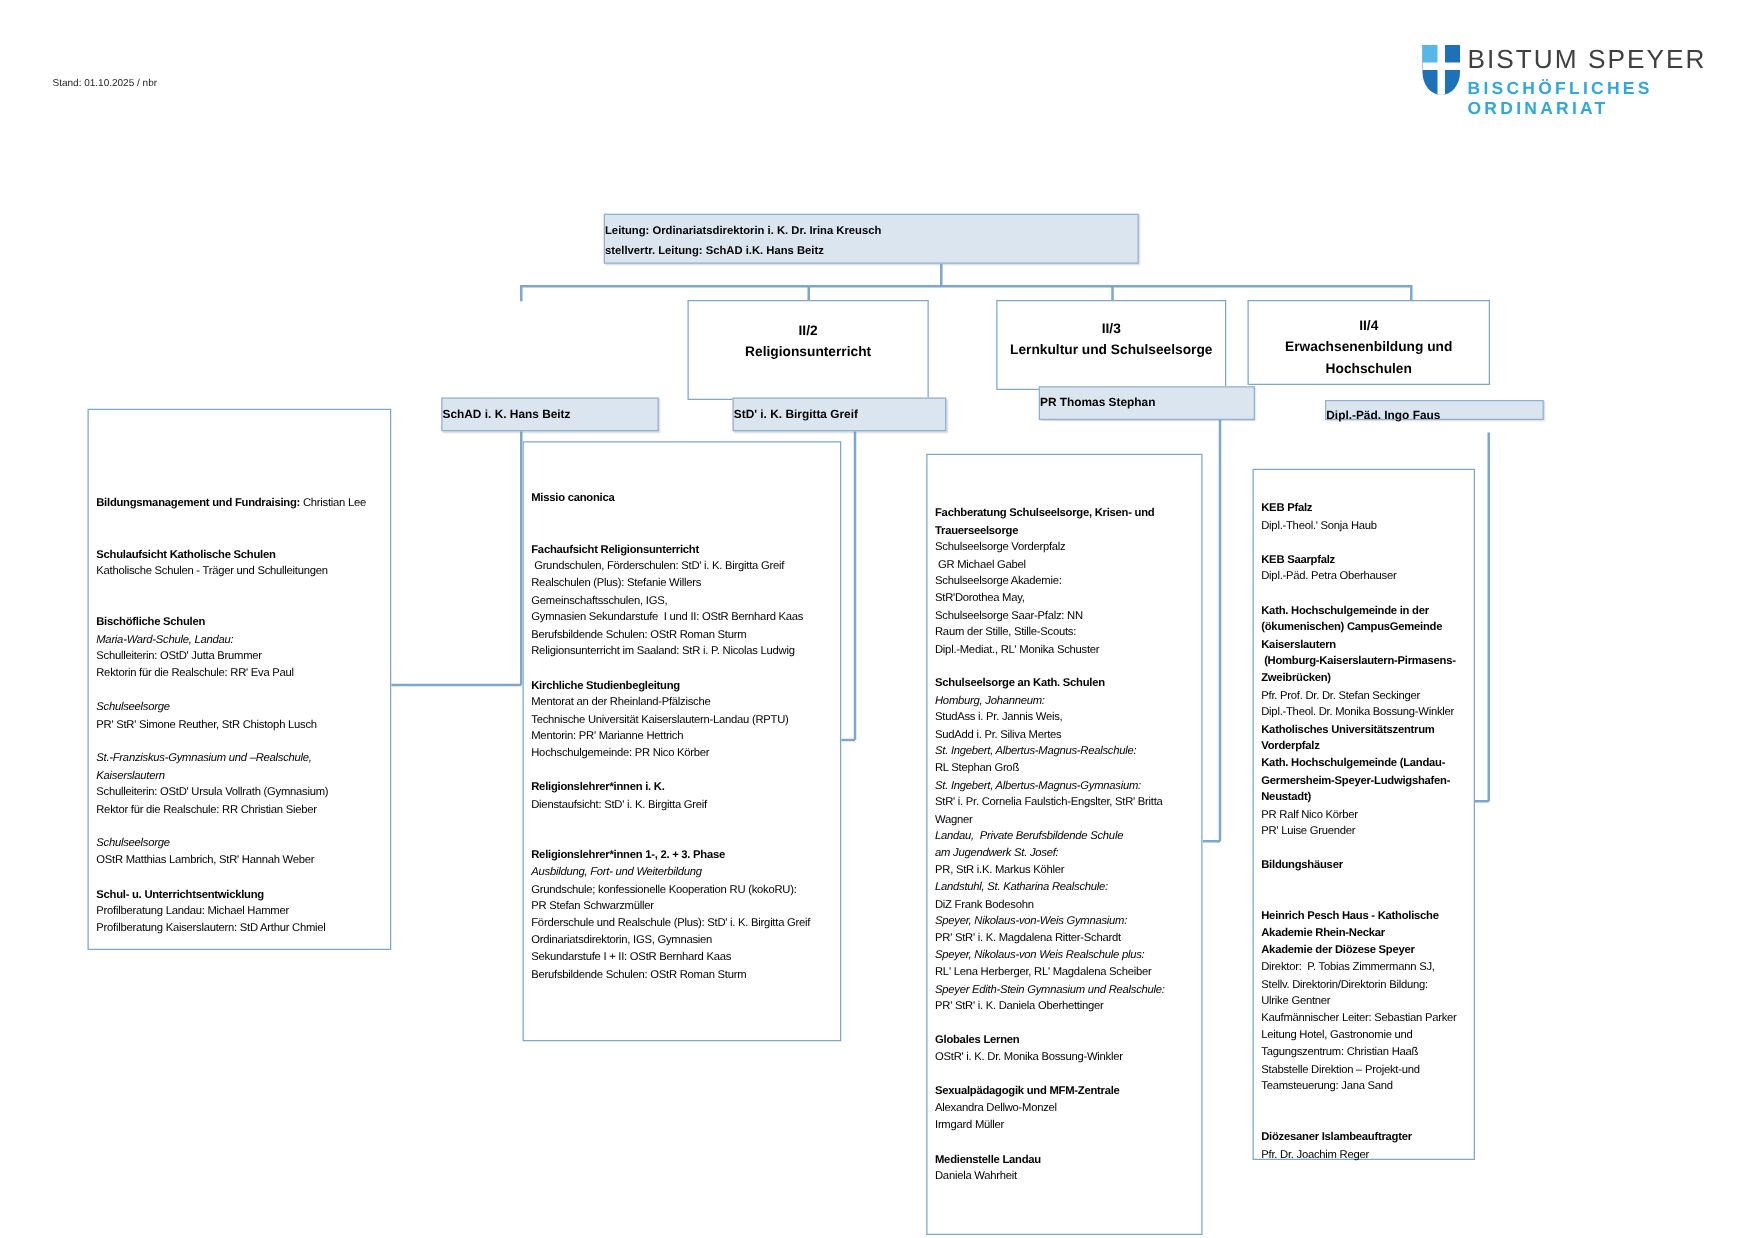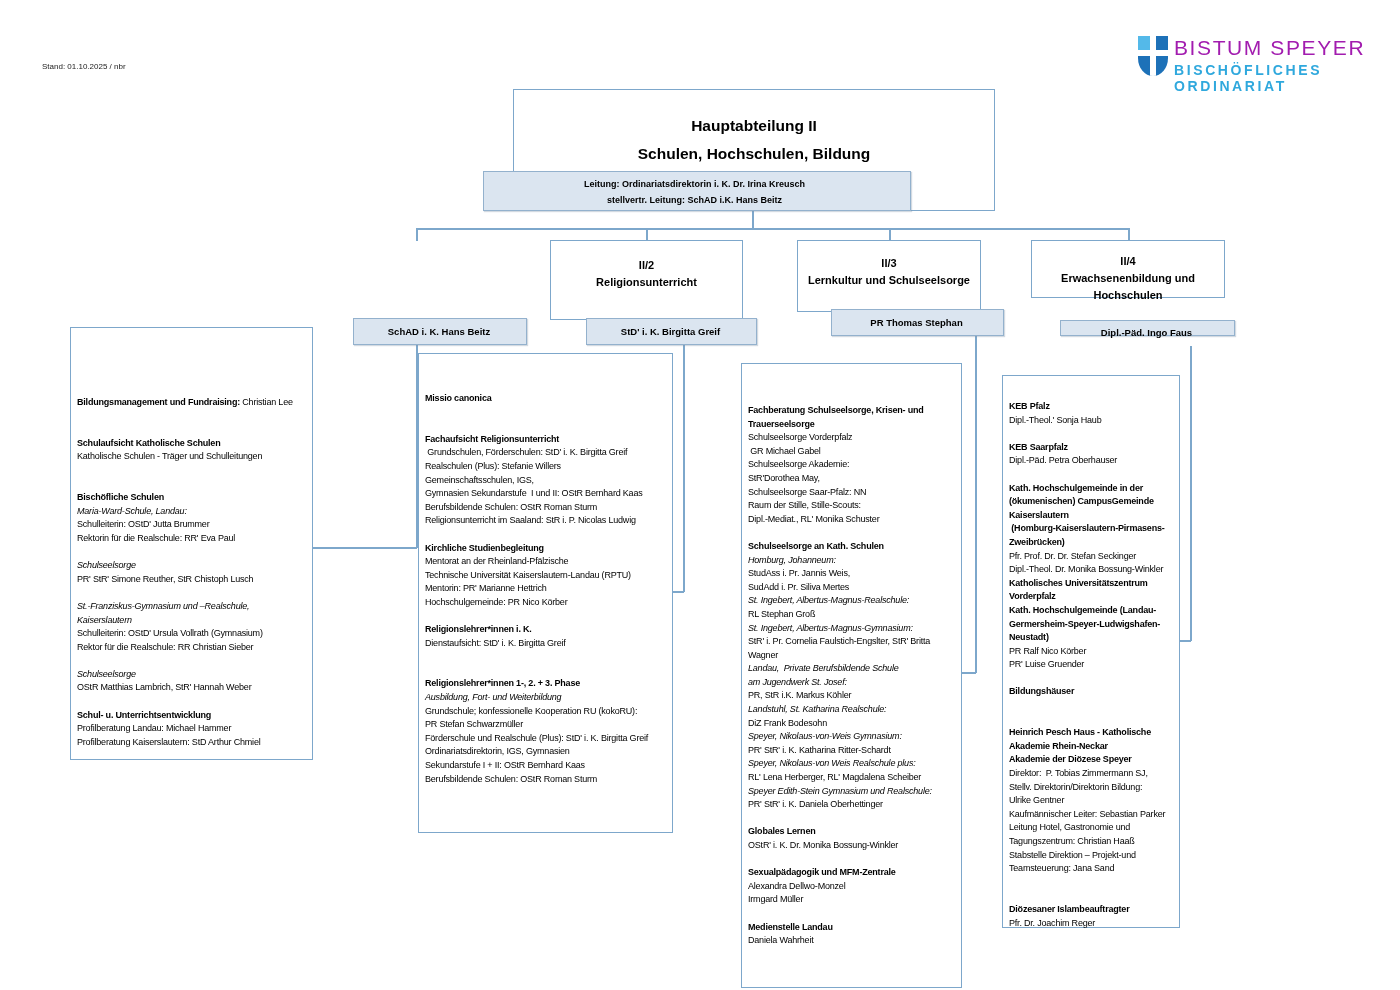--- a/index.html
+++ b/index.html
@@ -2,35 +2,35 @@
 <html><head>
 <meta charset="utf-8">
 <style>
   html,body{margin:0;padding:0;background:#ffffff;}
   body{font-family:"Liberation Sans",sans-serif;color:#000;}
   #canvas{position:relative;width:1400px;height:990px;background:#fff;overflow:hidden;}
 
   
   .box{position:absolute;background:#fff;border:1.5px solid #7da7cb;box-sizing:border-box;}
   .bar{position:absolute;background:#dbe5f0;border:1px solid #93b1cd;box-sizing:border-box;
-       box-shadow:1px 1px 1px rgba(130,150,170,.35);text-align:center;font-weight:bold;}
+       box-shadow:1px 1px 1px rgba(130,150,170,.35);text-align:left;font-weight:bold;}
   .vline,.hline{position:absolute;background:#7da7cb;}
   .vline{width:1.5px;}
   .hline{height:1.5px;}
 
   
   #stand{position:absolute;left:42px;top:62px;font-size:8px;color:#222;}
   #logo{position:absolute;left:1138px;top:36px;display:flex;align-items:flex-start;}
   #shield{position:relative;width:30px;height:40px;background:#1d71b8;
           border-radius:0 0 15px 15px / 0 0 18px 18px;overflow:hidden;flex:0 0 auto;}
   #shield .quad{position:absolute;left:0;top:0;width:15px;height:17px;background:#54b9e9;}
   #shield .cross-v{position:absolute;left:12px;top:0;width:6px;height:40px;background:#fff;}
   #shield .cross-h{position:absolute;left:0;top:14px;width:30px;height:6px;background:#fff;}
   #logo-text{margin-left:6px;}
-  #logo-title{font-size:21px;letter-spacing:1.6px;color:#a21caf;line-height:24px;}
+  #logo-title{font-size:21px;letter-spacing:1.6px;color:#404040;line-height:24px;}
   #logo-subtitle{font-size:14px;font-weight:bold;letter-spacing:2.6px;color:#2fa8dd;margin-top:2px;}
 
   
   #root-box{left:513px;top:89px;width:482px;height:122px;text-align:center;padding-top:22px;}
   #root-box .t{font-size:15.5px;font-weight:bold;line-height:28px;}
   #root-bar{left:483px;top:171px;width:428px;height:40px;font-size:9px;line-height:16px;
             padding:4px 5px 0 0;}
 
   
   .dept{text-align:center;padding-top:16px;}
@@ -73,44 +73,40 @@
 
   <div class="vline" style="left:416px;top:345px;height:203px;"></div>
   <div class="hline" style="left:313px;top:547px;width:104px;"></div>
   <div class="vline" style="left:683px;top:345px;height:247px;"></div>
   <div class="hline" style="left:673px;top:591px;width:11px;"></div>
   <div class="vline" style="left:975px;top:336px;height:337px;"></div>
   <div class="hline" style="left:962px;top:672px;width:14px;"></div>
   <div class="vline" style="left:1190px;top:346px;height:295px;"></div>
   <div class="hline" style="left:1180px;top:640px;width:11px;"></div>
 
-  <div class="box" id="root-box">
-    <div class="t">Hauptabteilung II</div>
-    <div class="t">Schulen, Hochschulen, Bildung</div>
-  </div>
   <div class="bar" id="root-bar">
     <div>Leitung: Ordinariatsdirektorin i. K. Dr. Irina Kreusch</div>
     <div>stellvertr. Leitung: SchAD i.K. Hans Beitz</div>
   </div>
 
   <div class="bar dept-bar" style="left:353px;top:318px;width:174px;height:27px;">SchAD i. K. Hans Beitz</div>
 
   <div class="box dept" style="left:550px;top:240px;width:193px;height:80px;">
     <div class="code">II/2</div>
     <div class="name">Religionsunterricht</div>
   </div>
   <div class="bar dept-bar" style="left:586px;top:318px;width:171px;height:27px;">StD' i. K. Birgitta Greif</div>
 
   <div class="box dept" style="left:797px;top:240px;width:184px;height:72px;padding-top:14px;">
     <div class="code">II/3</div>
     <div class="name">Lernkultur und Schulseelsorge</div>
   </div>
   <div class="bar dept-bar" style="left:831px;top:309px;width:173px;height:27px;">PR Thomas Stephan</div>
 
-  <div class="box dept" style="left:1031px;top:240px;width:194px;height:58px;padding-top:12px;">
+  <div class="box dept" style="left:998px;top:240px;width:194px;height:68px;padding-top:12px;">
     <div class="code">II/4</div>
     <div class="name" style="padding:0 6px;">Erwachsenenbildung und Hochschulen</div>
   </div>
   <div class="bar dept-bar" style="left:1060px;top:320px;width:175px;height:16px;line-height:24px;">Dipl.-Päd. Ingo Faus</div>
 
   <div class="detail-box" style="left:70px;top:327px;width:243px;height:433px;padding-top:68px;">
       <div class="line"><span class="st-b">Bildungsmanagement und Fundraising:</span><span class="st-n"> Christian Lee</span></div>
       <div class="line">&nbsp;</div>
       <div class="line">&nbsp;</div>
       <div class="line"><span class="st-b">Schulaufsicht Katholische Schulen</span></div>
@@ -187,21 +183,21 @@
       <div class="line"><span class="st-n">RL Stephan Groß</span></div>
       <div class="line"><span class="st-i">St. Ingebert, Albertus-Magnus-Gymnasium:</span></div>
       <div class="line"><span class="st-n">StR' i. Pr. Cornelia Faulstich-Engslter, StR' Britta</span></div>
       <div class="line"><span class="st-n">Wagner</span></div>
       <div class="line"><span class="st-i">Landau,  Private Berufsbildende Schule</span></div>
       <div class="line"><span class="st-i">am Jugendwerk St. Josef:</span></div>
       <div class="line"><span class="st-n">PR, StR i.K. Markus Köhler</span></div>
       <div class="line"><span class="st-i">Landstuhl, St. Katharina Realschule:</span></div>
       <div class="line"><span class="st-n">DiZ Frank Bodesohn</span></div>
       <div class="line"><span class="st-i">Speyer, Nikolaus-von-Weis Gymnasium:</span></div>
-      <div class="line"><span class="st-n">PR' StR' i. K. Katharina Ritter-Schardt</span></div>
+      <div class="line"><span class="st-n">PR' StR' i. K. Magdalena Ritter-Schardt</span></div>
       <div class="line"><span class="st-i">Speyer, Nikolaus-von Weis Realschule plus:</span></div>
       <div class="line"><span class="st-n">RL' Lena Herberger, RL' Magdalena Scheiber</span></div>
       <div class="line"><span class="st-i">Speyer Edith-Stein Gymnasium und Realschule:</span></div>
       <div class="line"><span class="st-n">PR' StR' i. K. Daniela Oberhettinger</span></div>
       <div class="line">&nbsp;</div>
       <div class="line"><span class="st-b">Globales Lernen</span></div>
       <div class="line"><span class="st-n">OStR' i. K. Dr. Monika Bossung-Winkler</span></div>
       <div class="line">&nbsp;</div>
       <div class="line"><span class="st-b">Sexualpädagogik und MFM-Zentrale</span></div>
       <div class="line"><span class="st-n">Alexandra Dellwo-Monzel</span></div>

